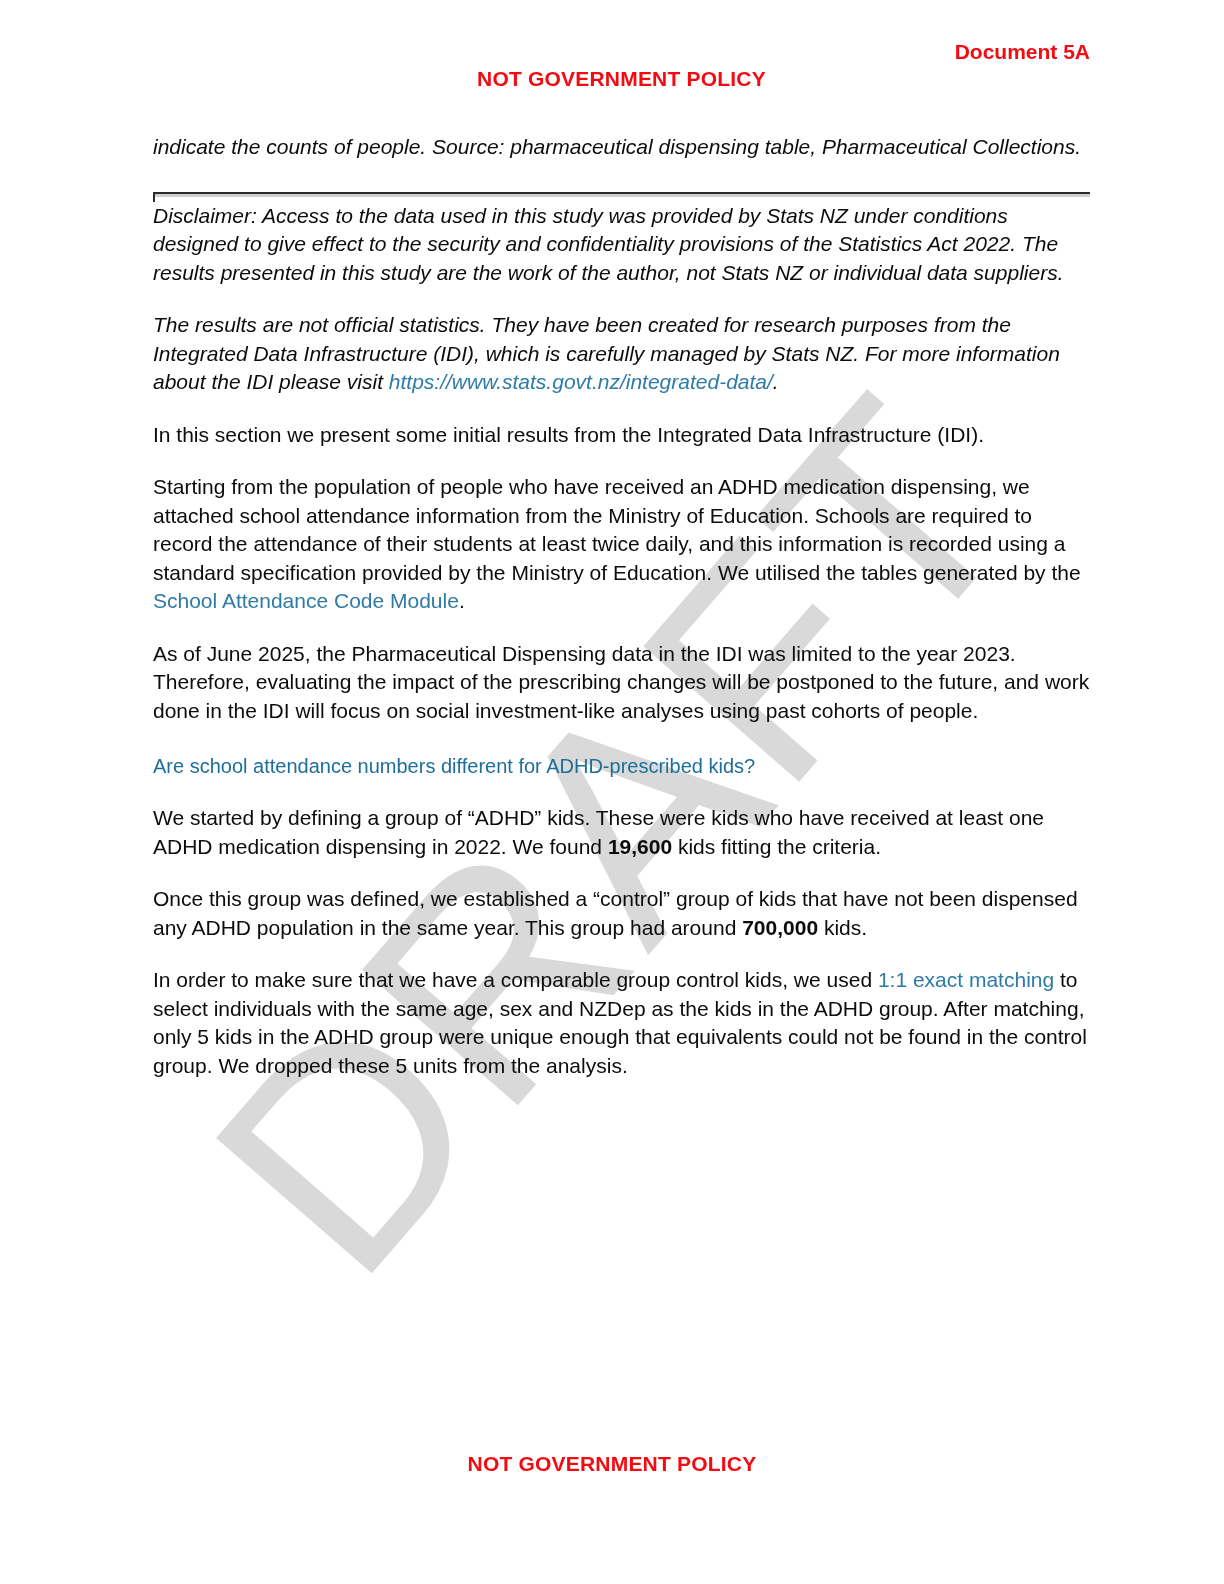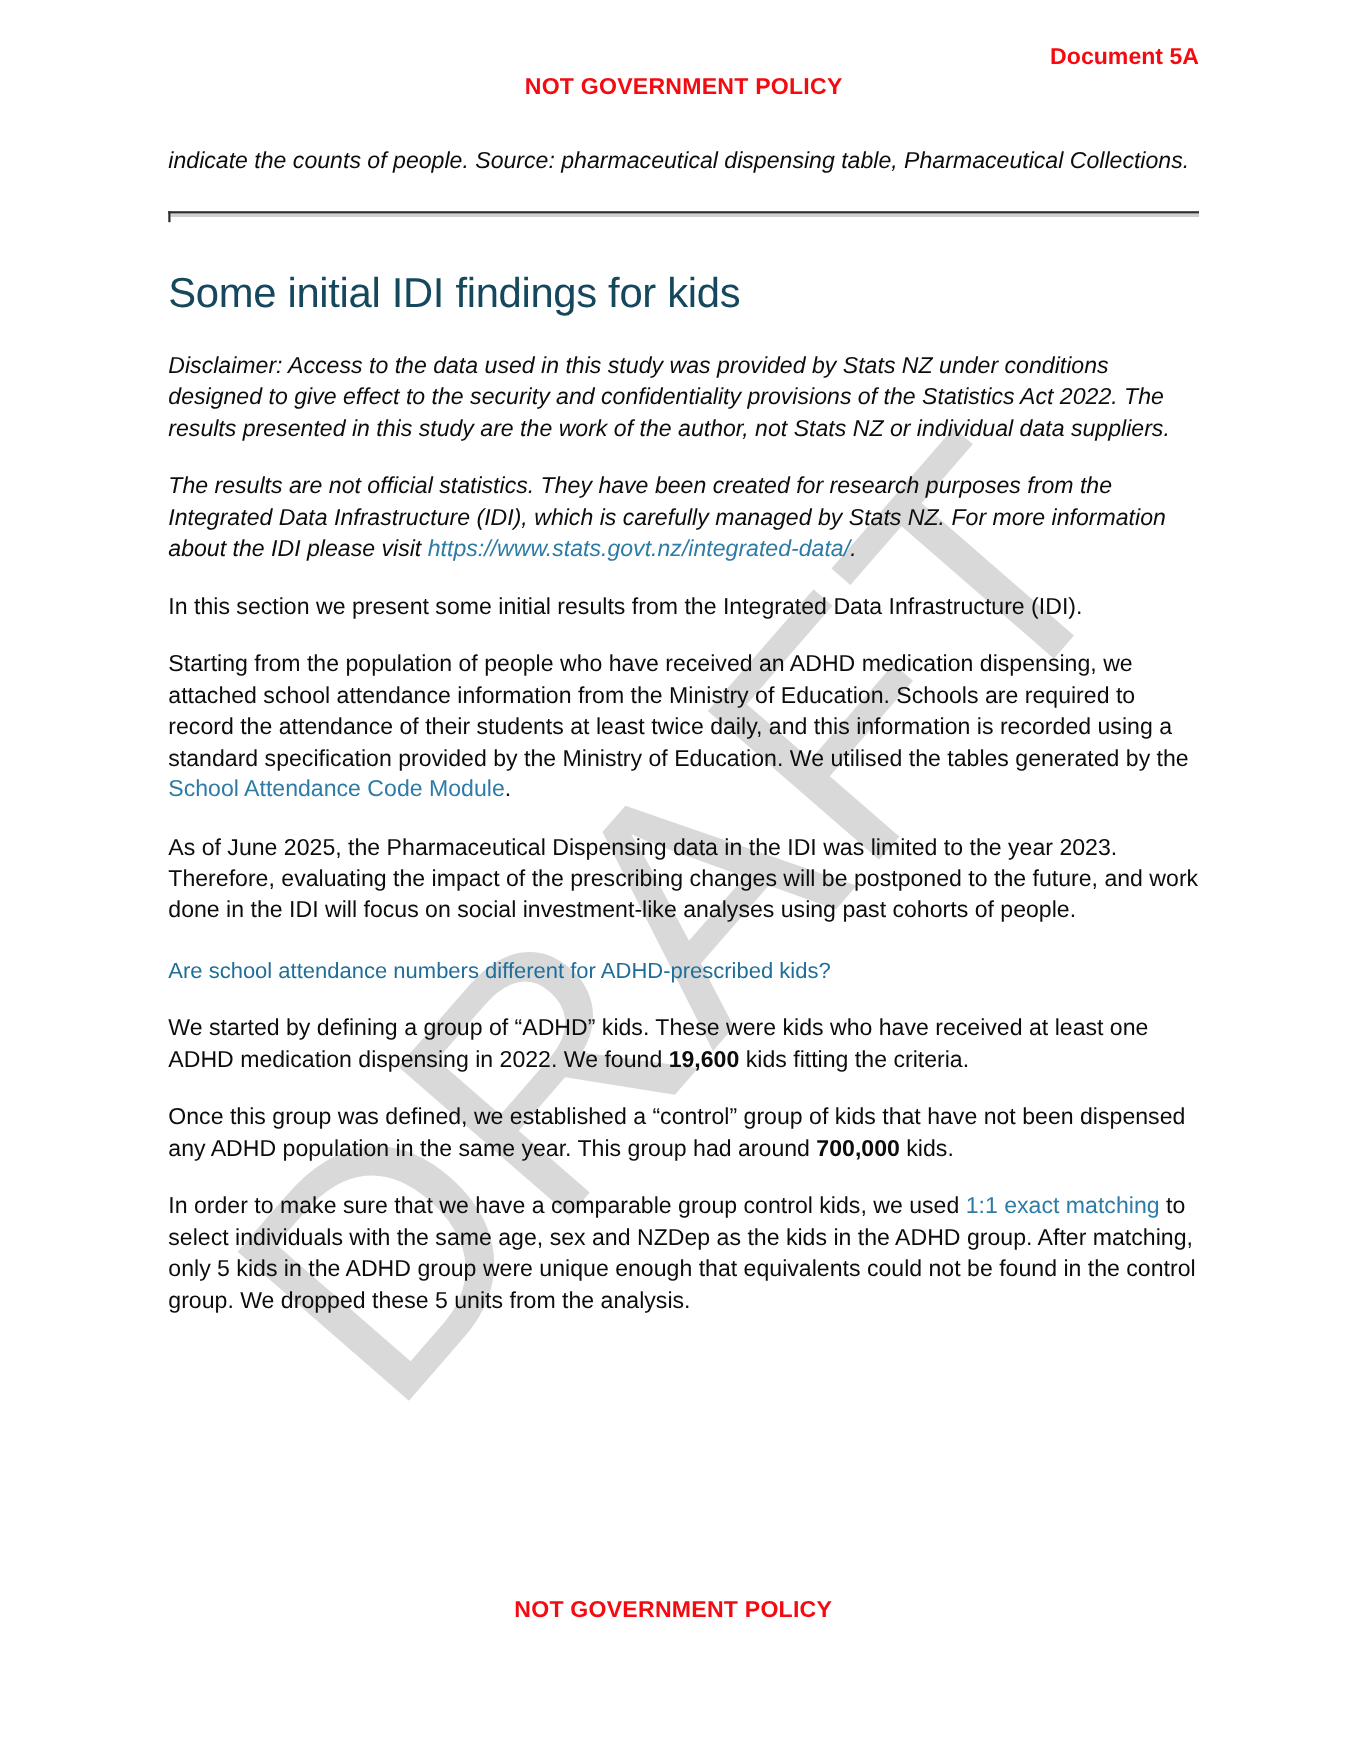--- a/index.html
+++ b/index.html
@@ -87,21 +87,20 @@
 
   <div class="content">
 
     <div class="doc-label">Document 5A</div>
     <div class="banner top">NOT GOVERNMENT POLICY</div>
 
     <p class="para italic intro"><span>indicate the counts of people. Source: pharmaceutical dispensing table, Pharmaceutical Collections.</span></p>
 
     <div class="rule"></div>
 
-    <h1>Some initial IDI findings for kids</h1>
 
     <p class="para italic"><span>Disclaimer: Access to the data used in this study was provided by Stats NZ under conditions designed to give effect to the security and confidentiality provisions of the Statistics Act 2022. The results presented in this study are the work of the author, not Stats NZ or individual data suppliers.</span></p>
     <p class="para italic"><span>The results are not official statistics. They have been created for research purposes from the Integrated Data Infrastructure (IDI), which is carefully managed by Stats NZ. For more information about the IDI please visit </span><a href="#">https://www.stats.govt.nz/integrated-data/</a><span>.</span></p>
     <p class="para"><span>In this section we present some initial results from the Integrated Data Infrastructure (IDI).</span></p>
     <p class="para"><span>Starting from the population of people who have received an ADHD medication dispensing, we attached school attendance information from the Ministry of Education. Schools are required to record the attendance of their students at least twice daily, and this information is recorded using a standard specification provided by the Ministry of Education. We utilised the tables generated by the </span><a href="#">School Attendance Code Module</a><span>.</span></p>
     <p class="para"><span>As of June 2025, the Pharmaceutical Dispensing data in the IDI was limited to the year 2023. Therefore, evaluating the impact of the prescribing changes will be postponed to the future, and work done in the IDI will focus on social investment-like analyses using past cohorts of people.</span></p>
 
     <h2>Are school attendance numbers different for ADHD-prescribed kids?</h2>
 
     <p class="para"><span>We started by defining a group of “ADHD” kids. These were kids who have received at least one ADHD medication dispensing in 2022. We found </span><span class="b">19,600</span><span> kids fitting the criteria.</span></p>

